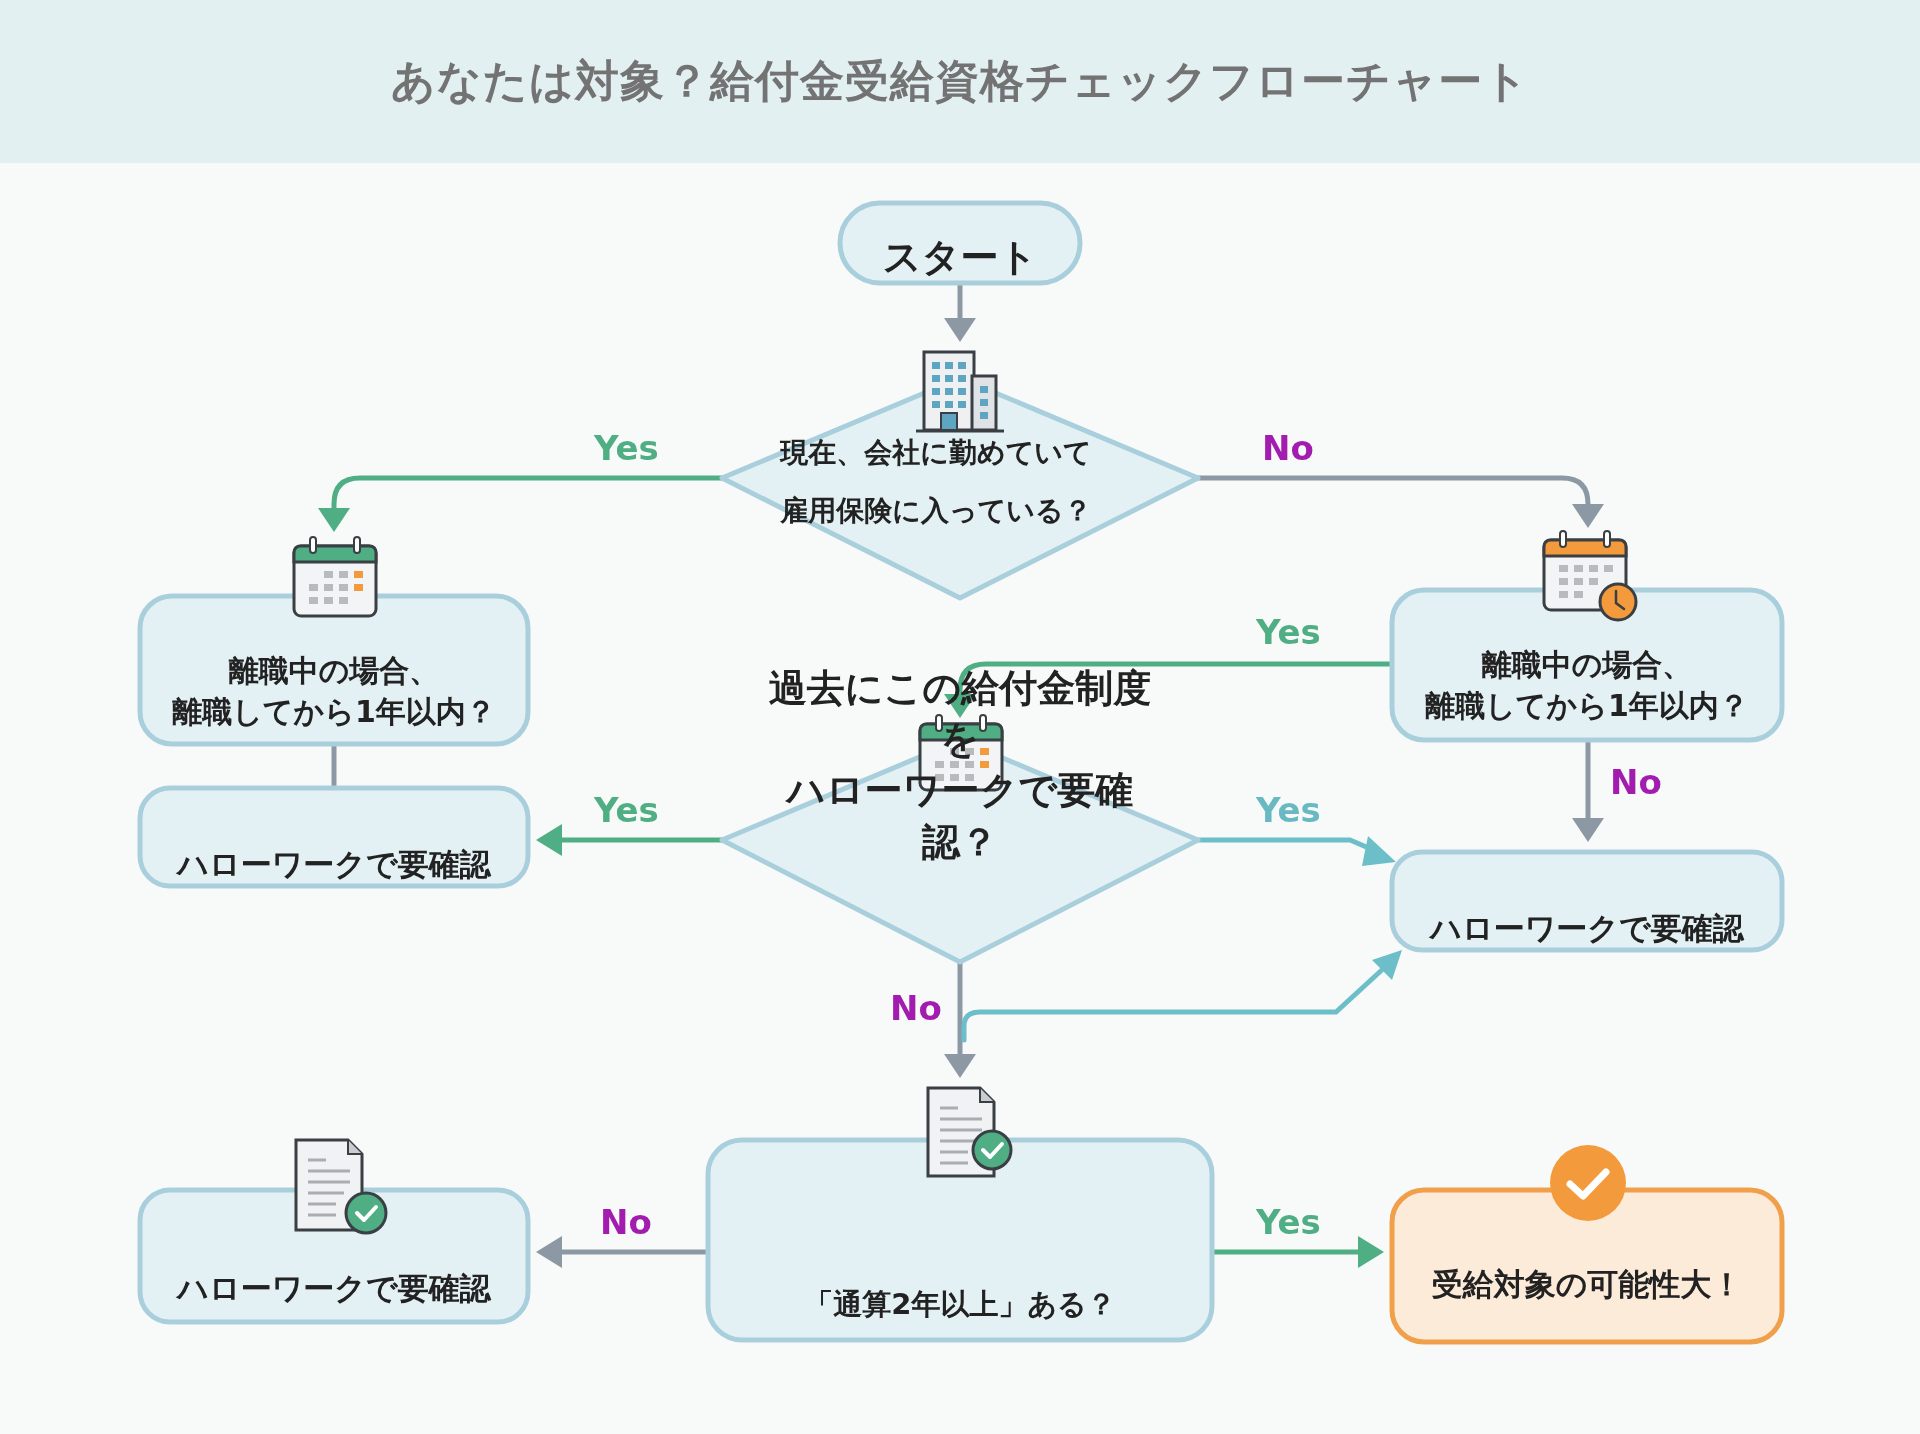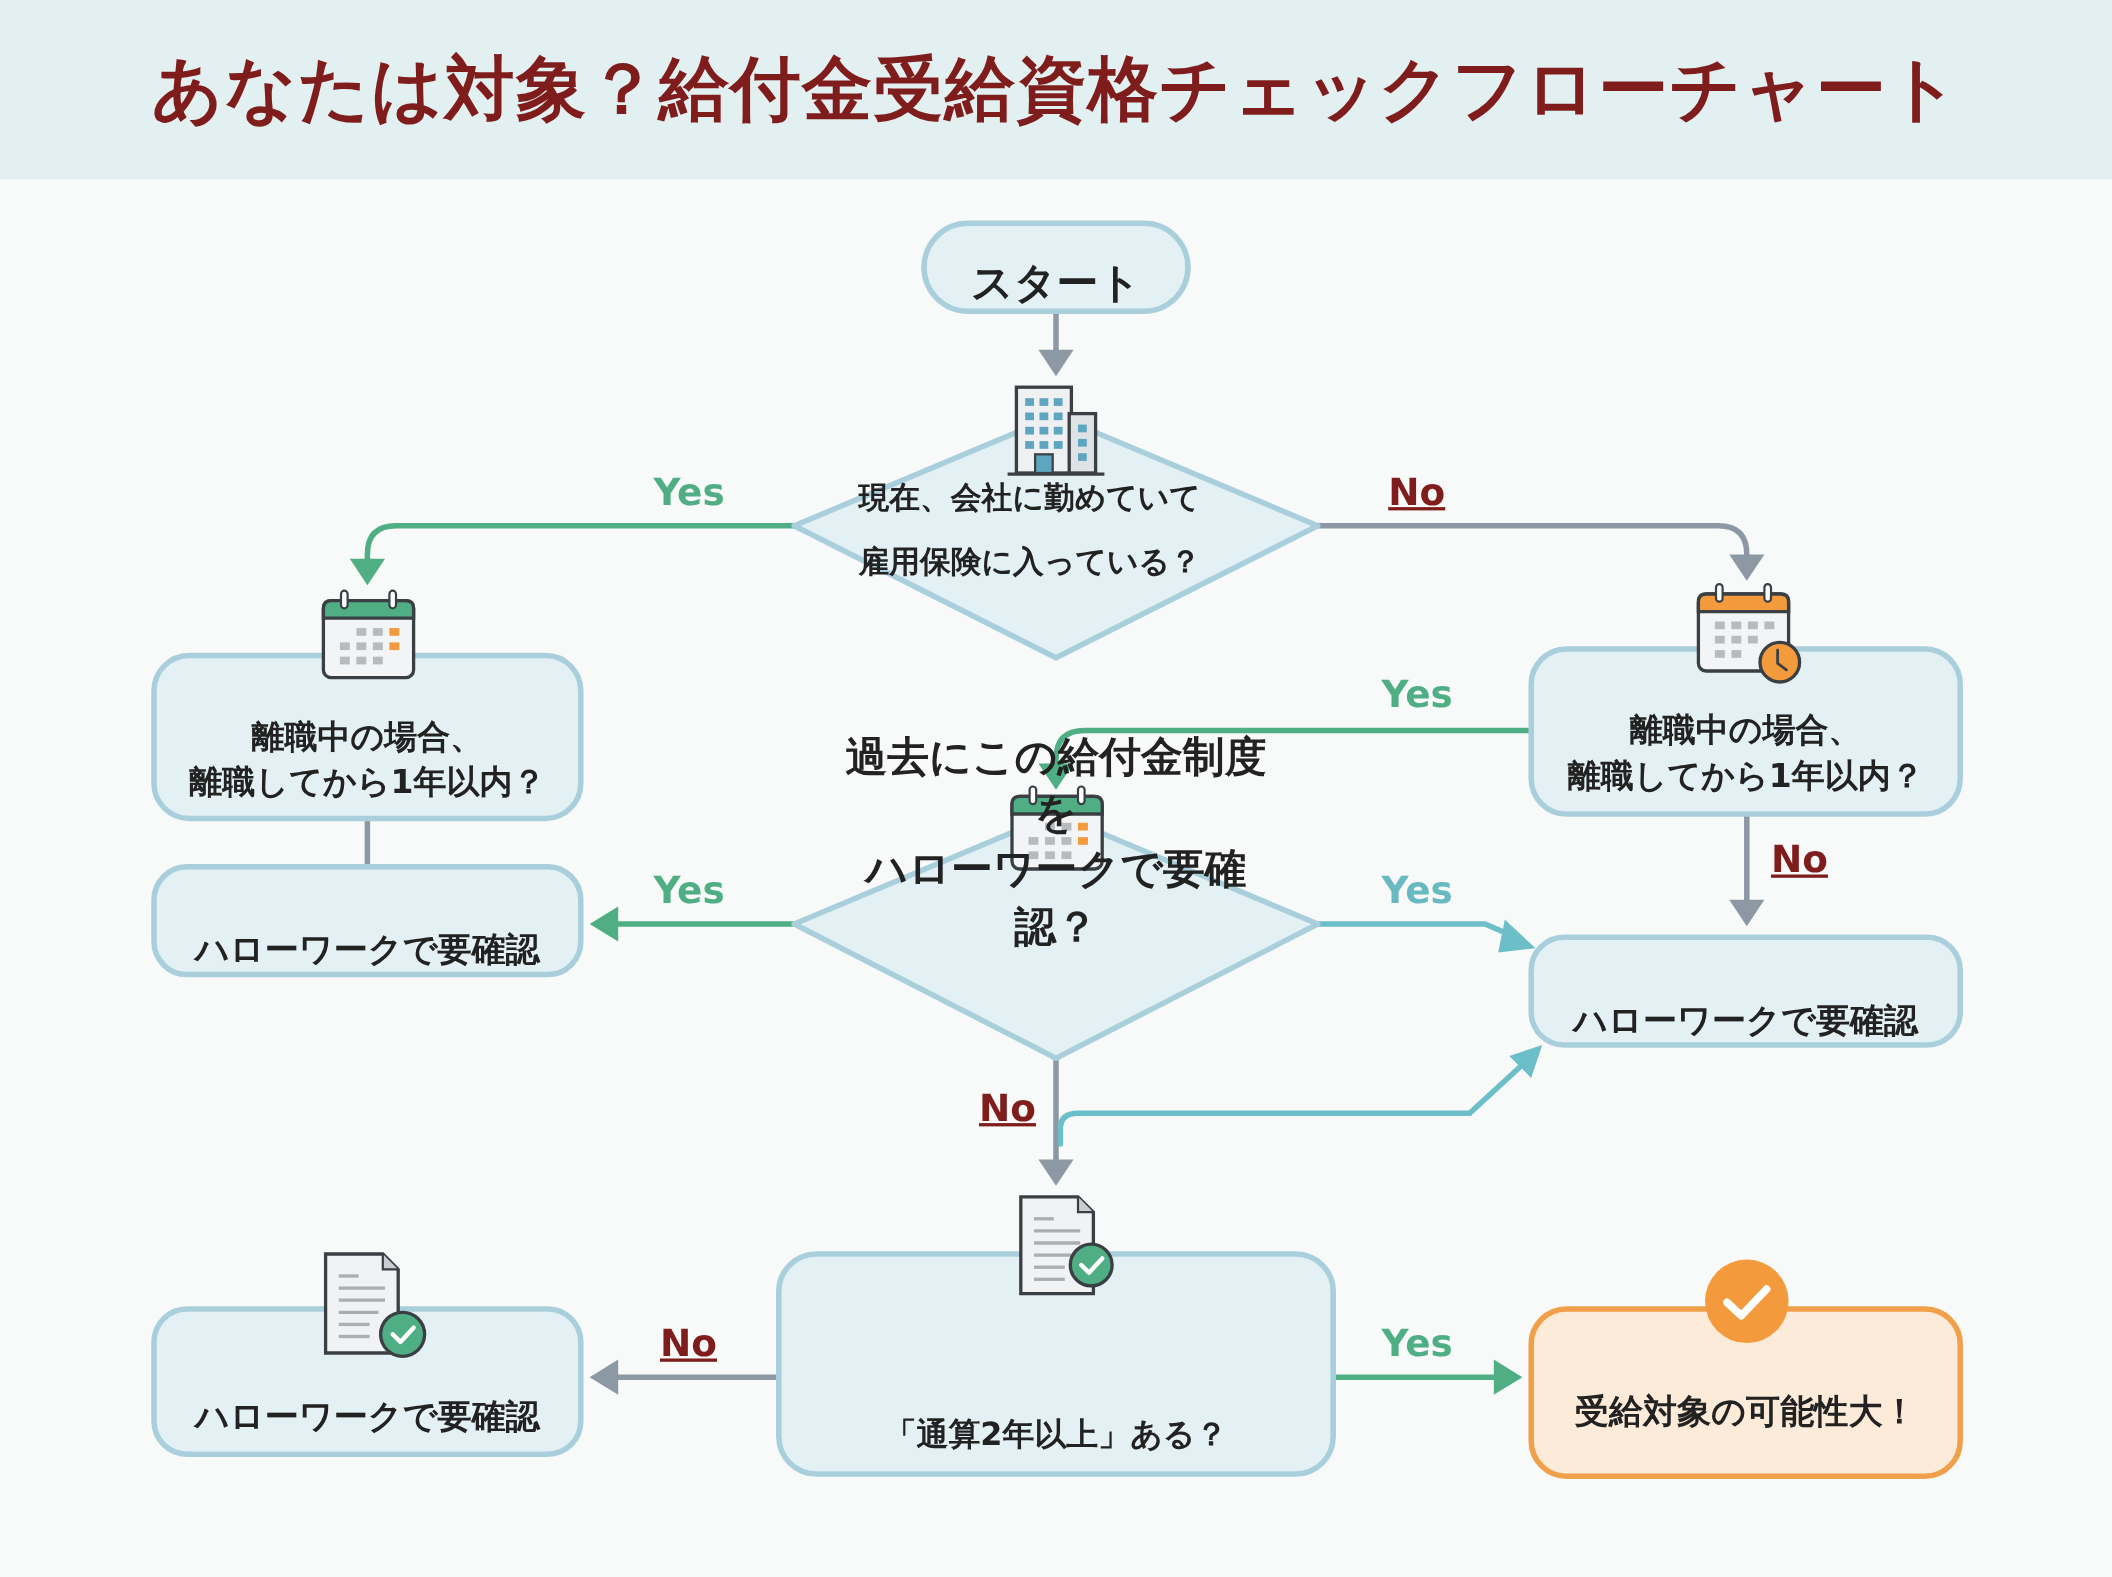--- a/index.html
+++ b/index.html
@@ -8,33 +8,33 @@
     background:#f8faf9;
     font-family:"DejaVu Sans", "Liberation Sans", sans-serif;
     color:#1f1f1f;
   }
   .header {
     position:absolute; left:0; top:0; width:1920px; height:163px;
     background:#e3f0f1;
     display:flex; align-items:center; justify-content:center;
   }
   .header h1 {
-    margin:0; font-size:64px; font-weight:bold; letter-spacing:1px; color:#7f1d1d;
+    margin:0; font-size:44px; font-weight:bold; letter-spacing:1px; color:#737373;
   }
   svg.flow { position:absolute; left:0; top:0; }
   .node-text {
     position:absolute; display:flex; flex-direction:column; align-items:center; justify-content:flex-end;
     text-align:center; font-weight:bold; color:#222; line-height:1.35;
   }
   .edge-label {
     position:absolute; font-weight:bold; font-size:34px;
   }
   .lbl-yes { color:#4fae84; }
   .lbl-yes-teal { color:#68b9c2; }
-  .lbl-no { color:#7f1d1d;text-decoration:underline; }
+  .lbl-no { color:#a21caf; }
   .small { font-size:24px; font-weight:bold; margin-top:4px; }
 </style>
 </head>
 <body>
 
 <div class="header">
   <h1>あなたは対象？給付金受給資格チェックフローチャート</h1>
 </div>
 
 <svg class="flow" width="1920" height="1434" viewBox="0 0 1920 1434">

